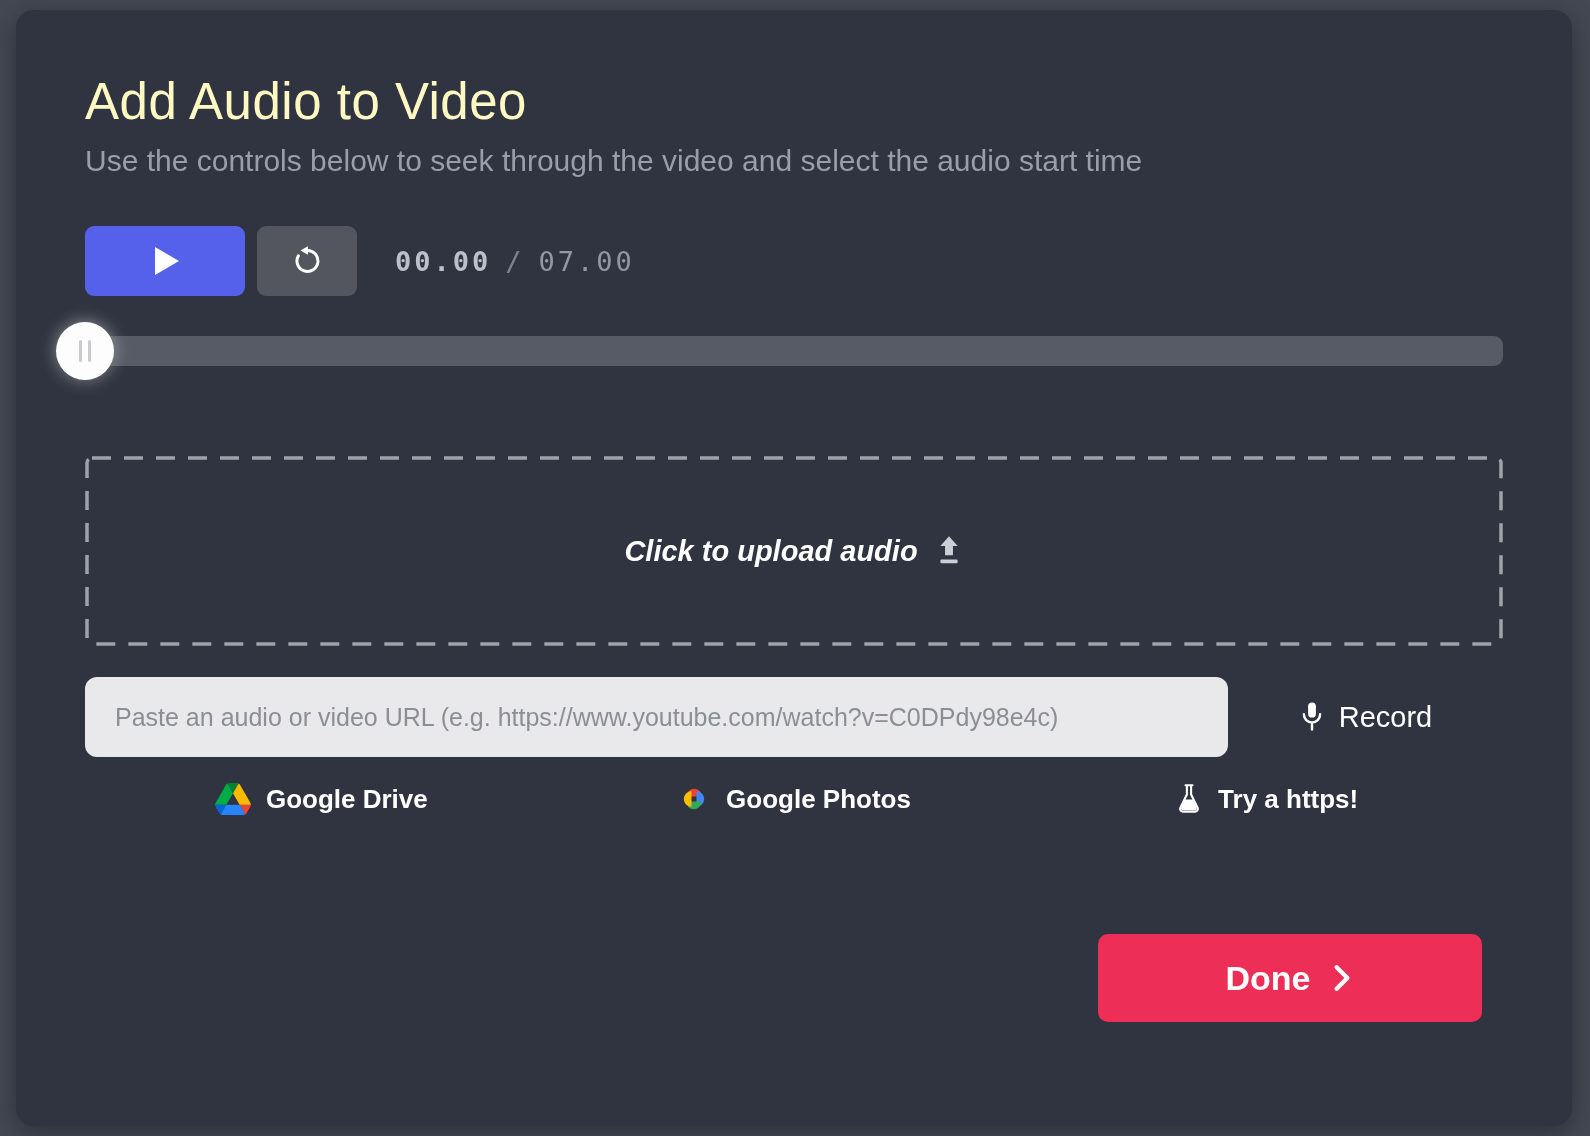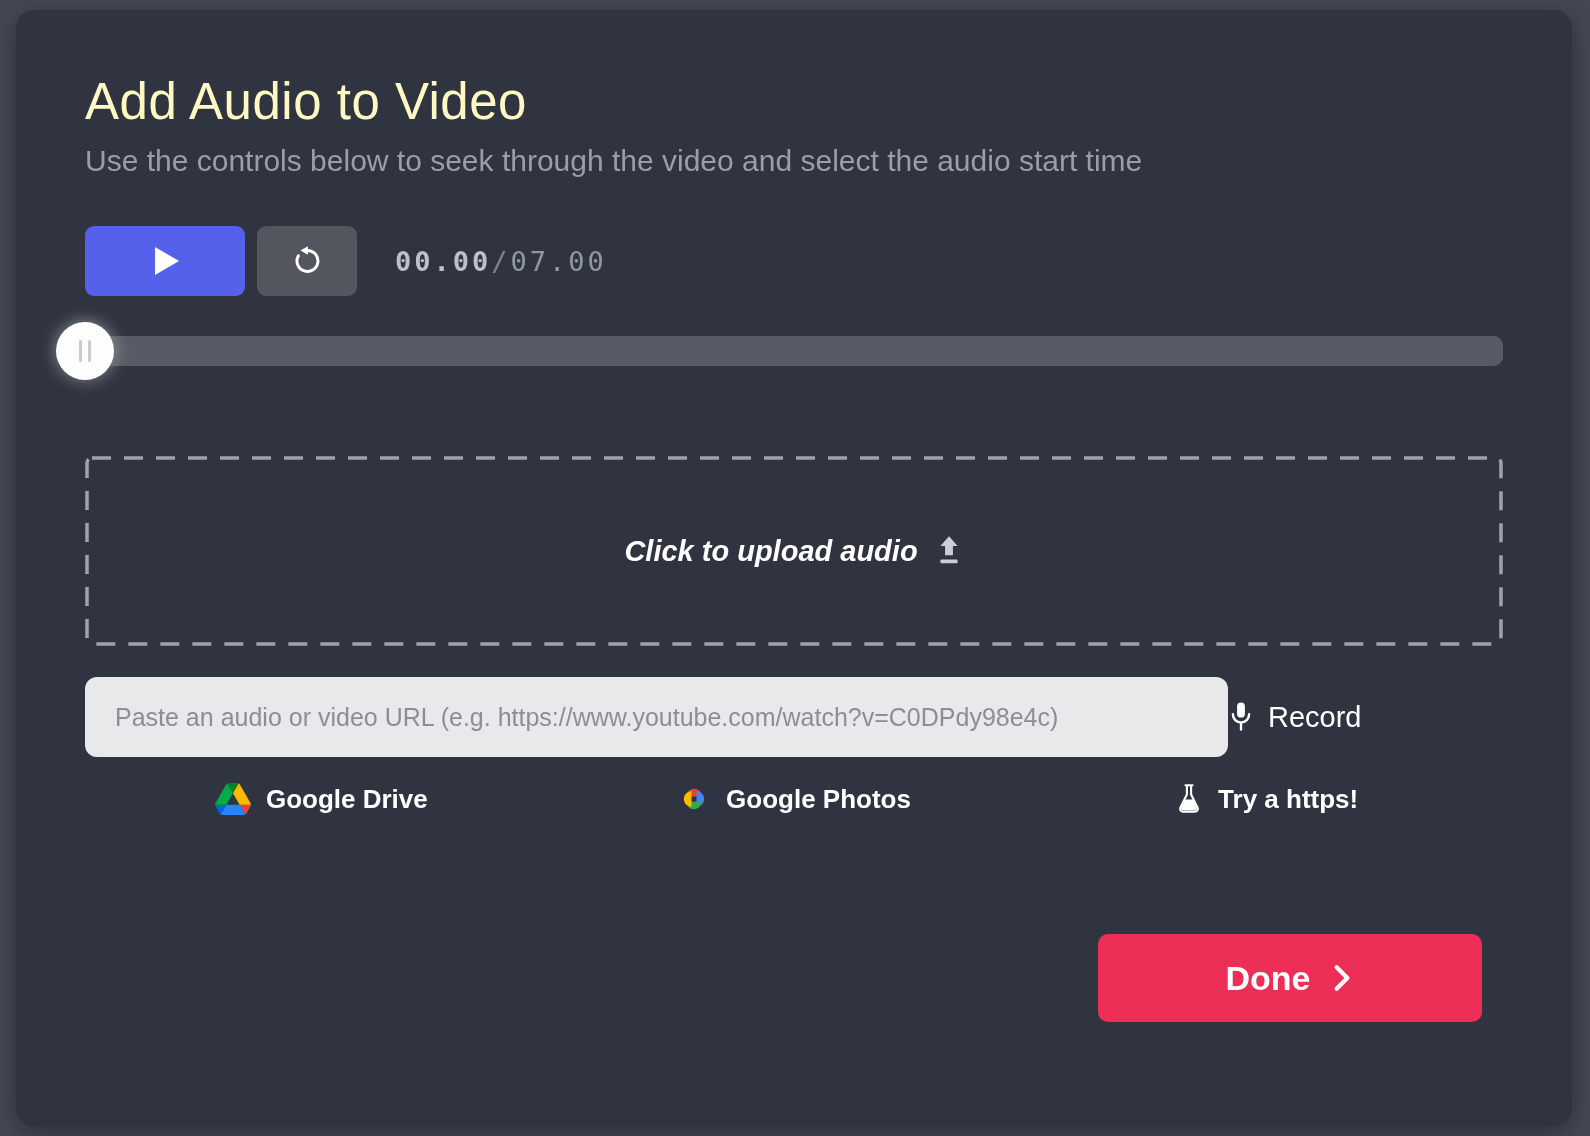--- a/index.html
+++ b/index.html
@@ -58,21 +58,21 @@
     background: #53565E;
     border: none; border-radius: 9px;
     display: flex; align-items: center; justify-content: center;
     cursor: pointer;
   }
   .time-display {
     margin-left: 38px;
     font-family: "DejaVu Sans Mono", monospace;
     font-size: 27px;
     letter-spacing: 3px;
-    display: flex; align-items: center; 
+    display: flex; align-items: center; gap: 14px;
   }
   .time-current { color: #BCC0C8; font-weight: 700; }
   .time-sep     { color: #7E838D; }
   .time-total   { color: #9298A2; }
   
   .slider {
     position: relative;
     margin-top: 26px;
     width: 1418px; height: 58px;
     cursor: pointer;
@@ -126,21 +126,21 @@
     border: none; border-radius: 12px;
     padding: 0 30px;
     font-size: 25px;
     font-family: "Liberation Sans", sans-serif;
     color: #333;
     outline: none;
   }
   .url-input::placeholder { color: #8B8E95; }
   .record-zone {
     flex: 1;
-    display: flex; align-items: center; 
+    display: flex; align-items: center; justify-content: center;
   }
   .record-btn {
     display: flex; align-items: center; gap: 14px;
     background: none; border: none; cursor: pointer;
     font-family: "Liberation Sans", sans-serif;
     font-size: 29px; color: #ffffff; font-weight: 400;
   }
   
   .sources-row {
     margin-top: 25px;

